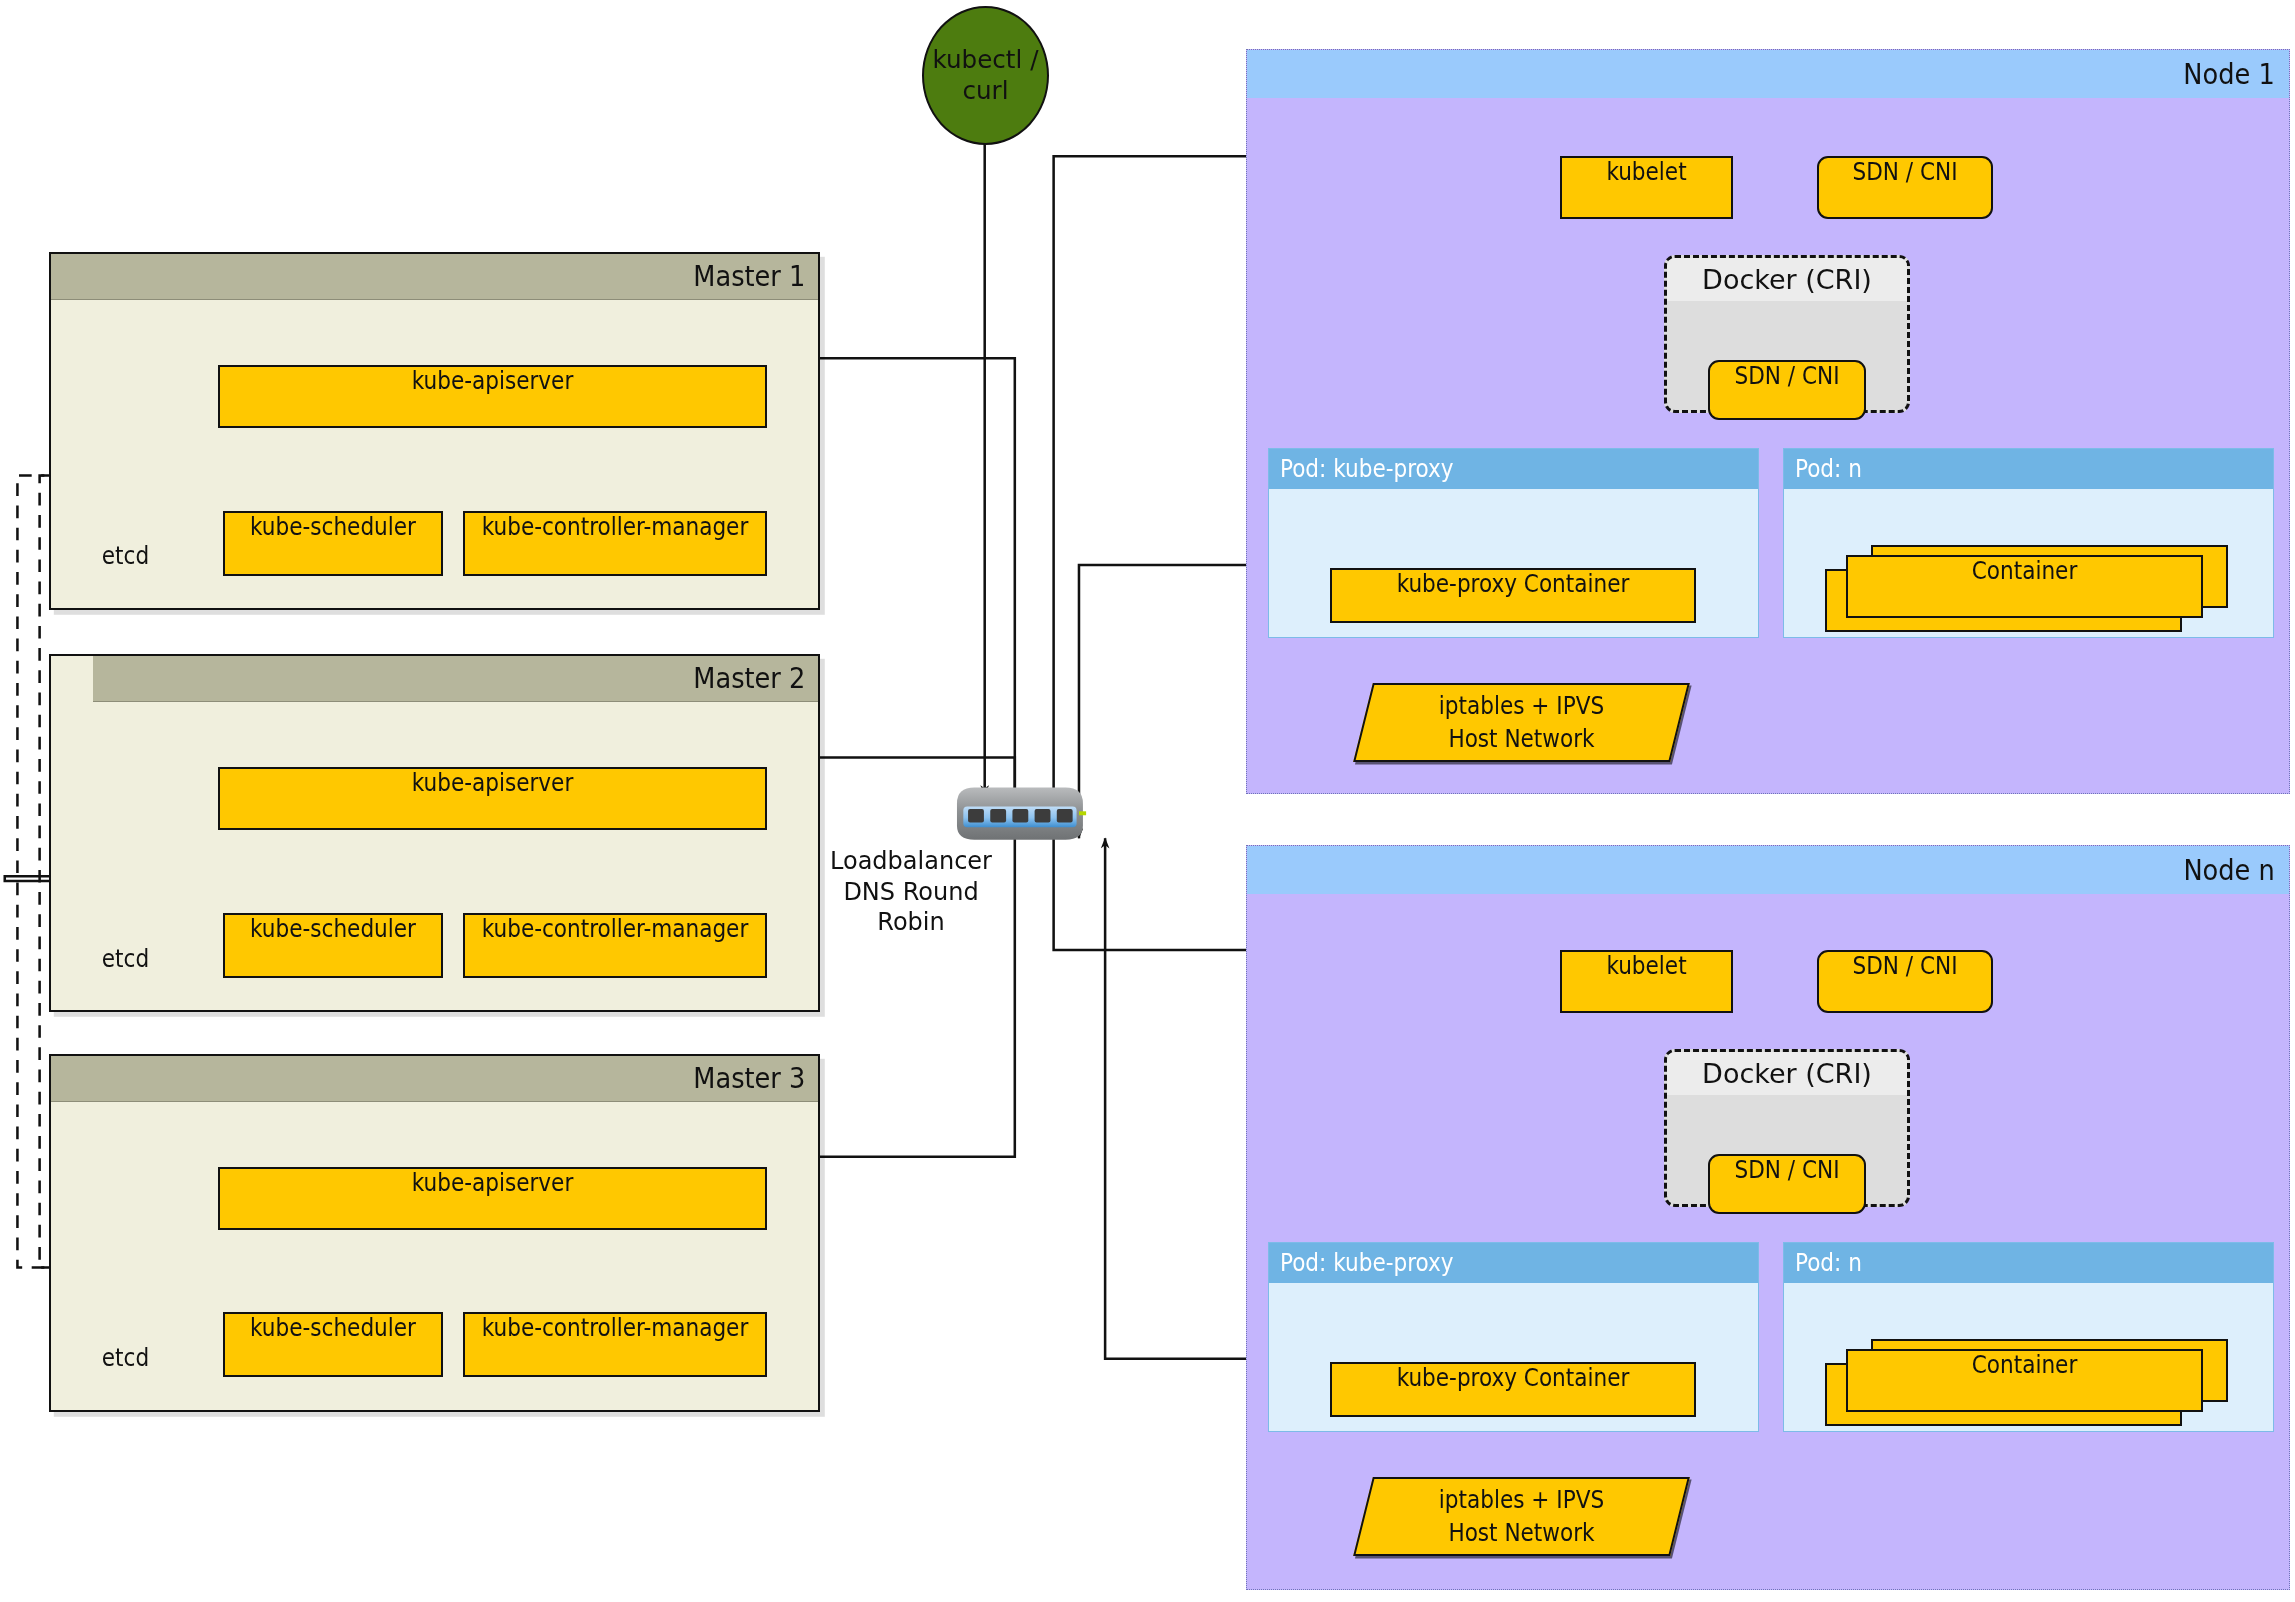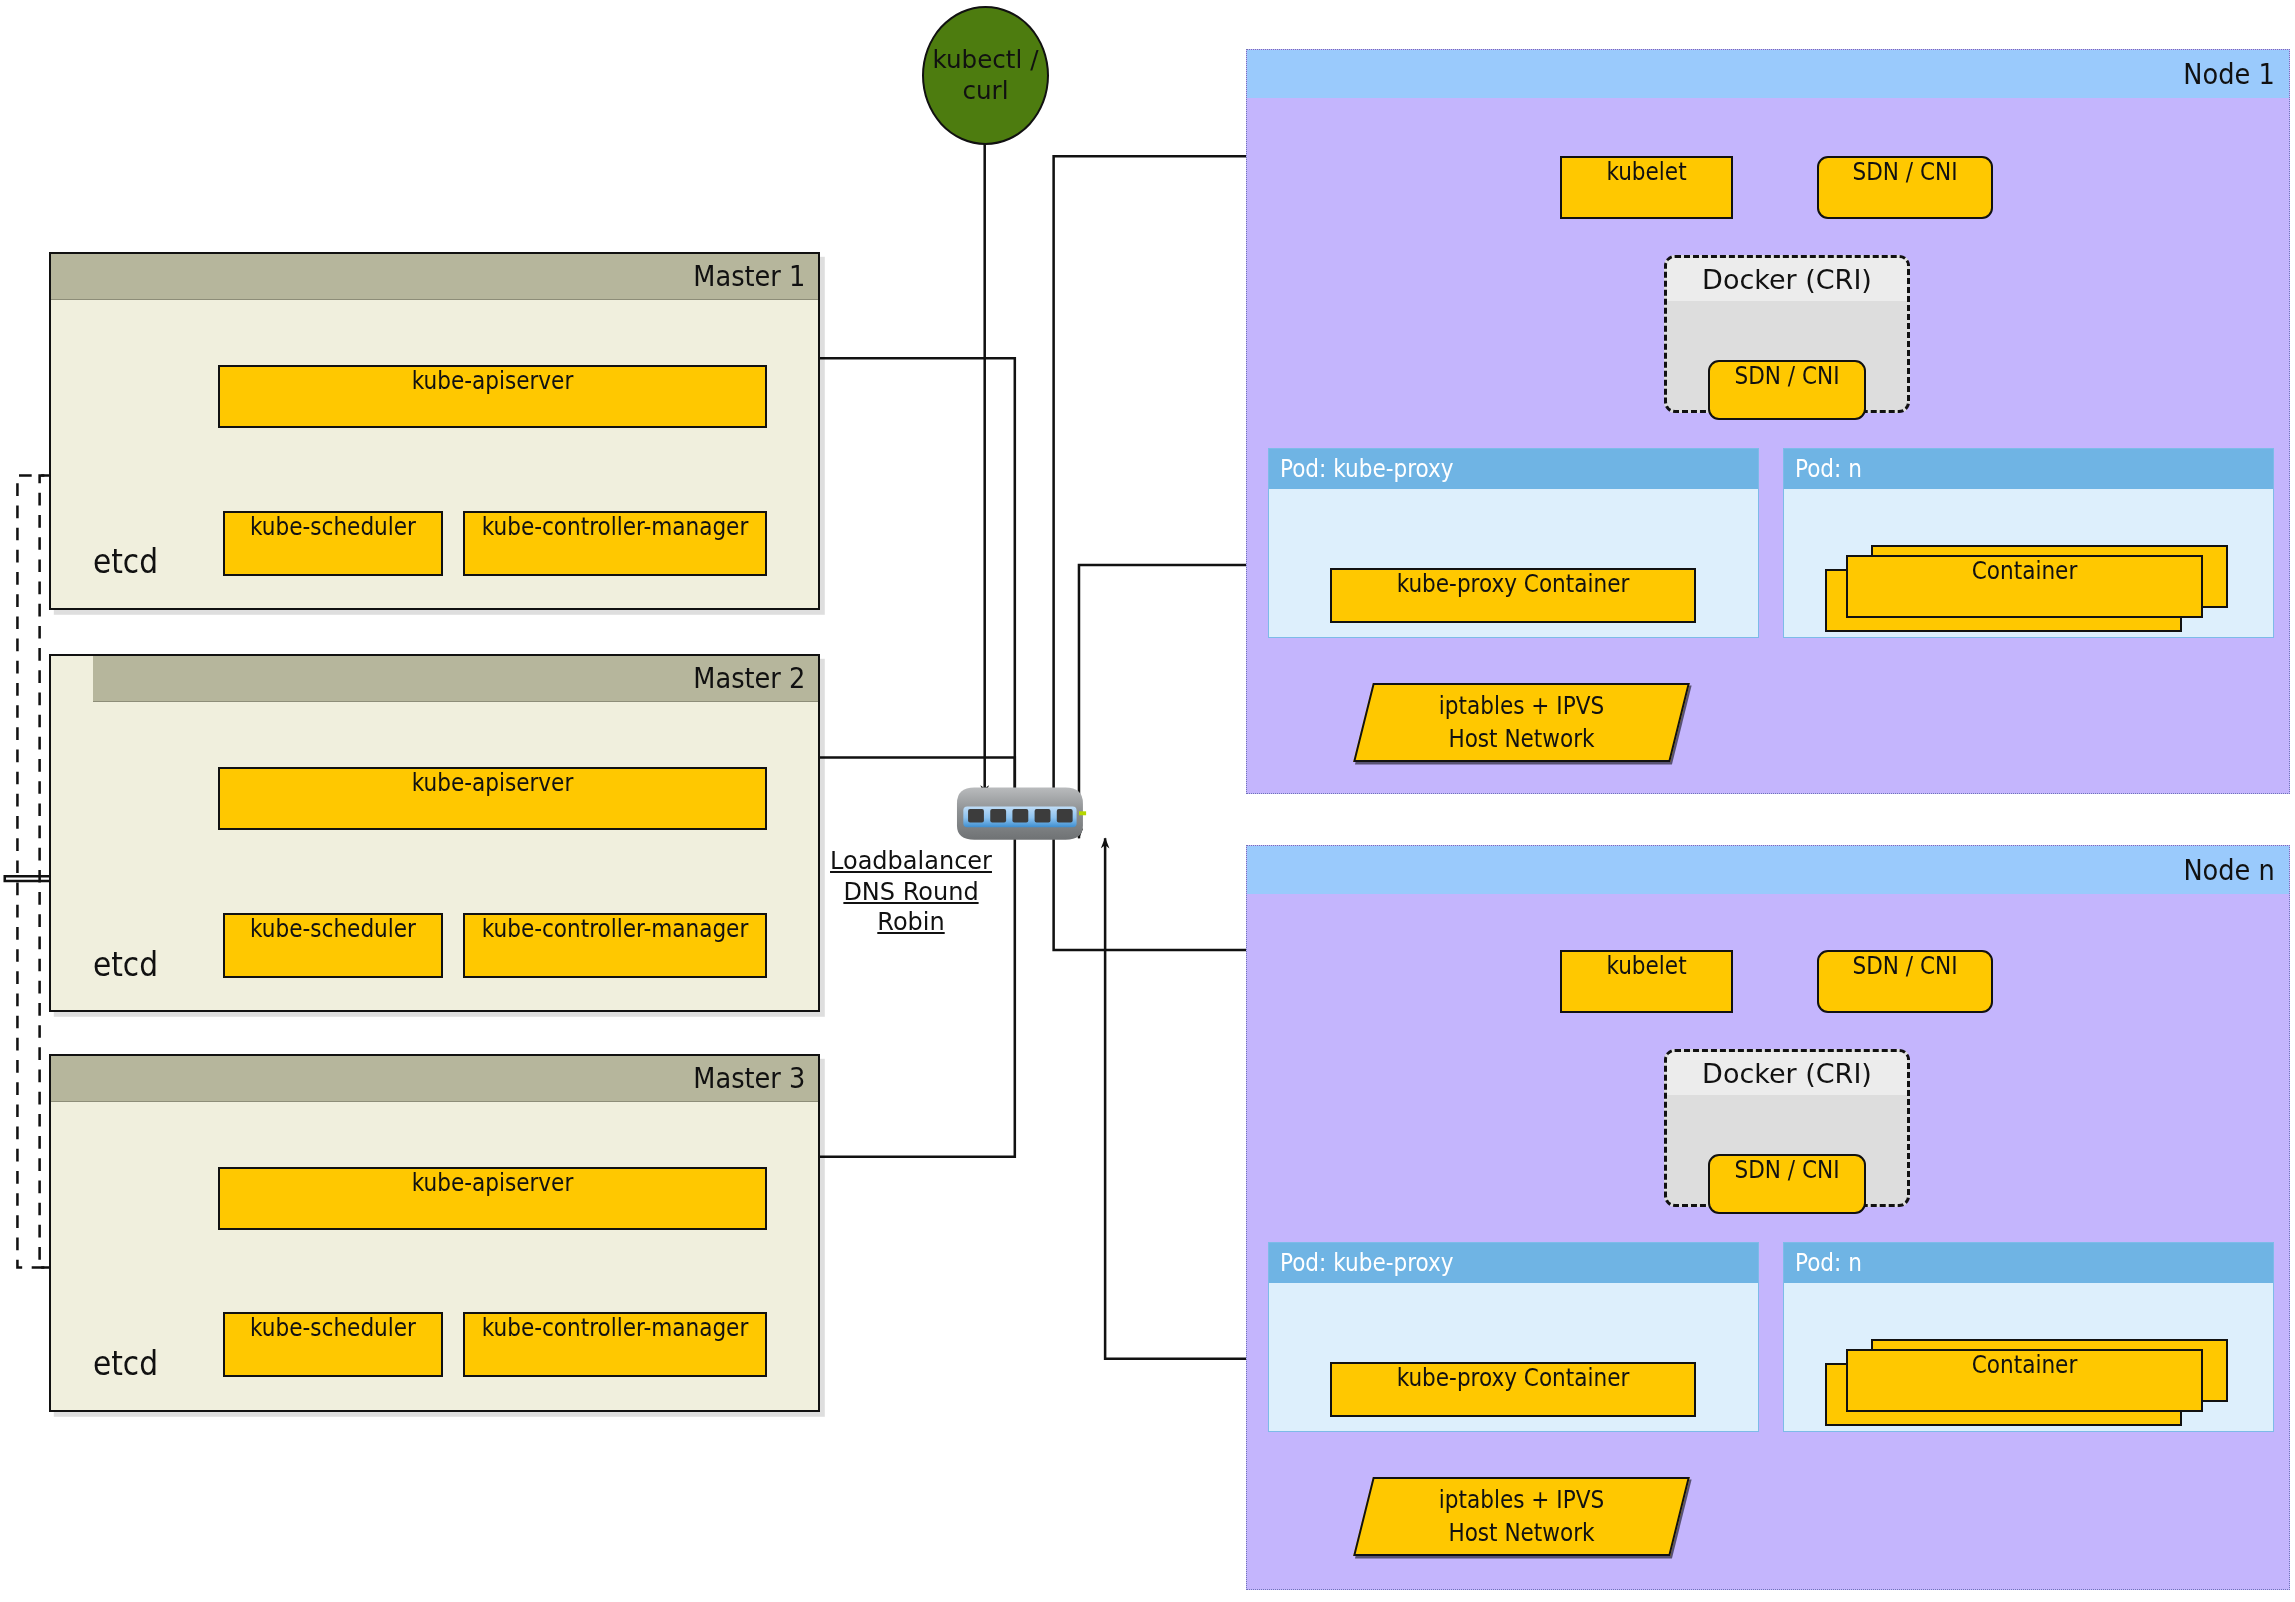--- a/index.html
+++ b/index.html
@@ -78,21 +78,21 @@
     transform:skewX(-14deg);box-shadow:2.4px 2.4px 0 0 rgba(0,0,0,0.55);
   }
   .para-label{
     position:absolute;left:0;right:0;top:0;bottom:0;
     display:flex;flex-direction:column;align-items:center;justify-content:center;
     text-align:center;font-size:24px;line-height:1.35;color:#111;
     font-family:"DejaVu Sans Condensed","Liberation Sans",sans-serif;
   }
   .etcd-label{
     position:absolute;left:-19px;width:calc(100% + 38px);text-align:center;
-    font-size:33px;color:#111;font-family:"DejaVu Sans Condensed","Liberation Sans",sans-serif;
+    font-size:24px;color:#111;font-family:"DejaVu Sans Condensed","Liberation Sans",sans-serif;
   }
 
   
   .lb-label{
     position:absolute;text-align:center;font-size:24px;line-height:1.28;color:#111;
     font-family:"DejaVu Sans","Liberation Sans",sans-serif;white-space:pre-line;
   }
 </style>
 </head>
 <body>
@@ -219,21 +219,21 @@
       <path d="M102,1587 a56,15 0 0 0 112,0" fill="none" stroke="#5c5c5c" stroke-width="2"></path>
       <path d="M102,1630 a56,15 0 0 0 112,0" fill="none" stroke="#5c5c5c" stroke-width="2"></path>
     </g>
   </svg>
 
   <div class="node ellipse" style="left:922px;top:6.3px;width:127px;height:139px;">
     <span>kubectl /
 curl</span>
   </div>
 
-  <div class="lb-label" style="left:808px;top:846px;width:206px;text-decoration:underline;">Loadbalancer
+  <div class="lb-label" style="left:808px;top:846px;width:206px;">Loadbalancer
 DNS Round Robin</div>
 
   <div class="node master" style="left:49px;top:252px;width:771px;height:358px;">
     <div class="master-hd">Master 1</div>
   </div>
   <div class="node ybox flat" style="left:218px;top:333px;width:549px;height:63px;">
     <span>kube-apiserver</span>
   </div>
   <div class="node ybox flat" style="left:223px;top:479px;width:220px;height:65px;">
     <span>kube-scheduler</span>

